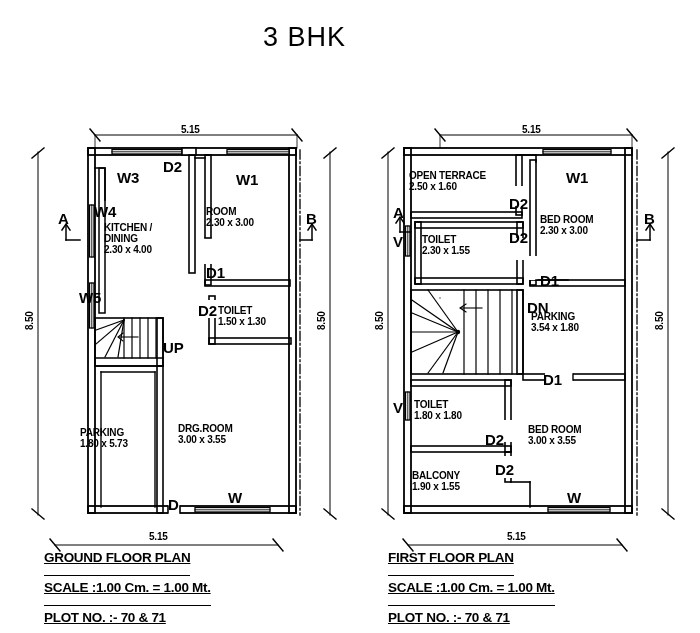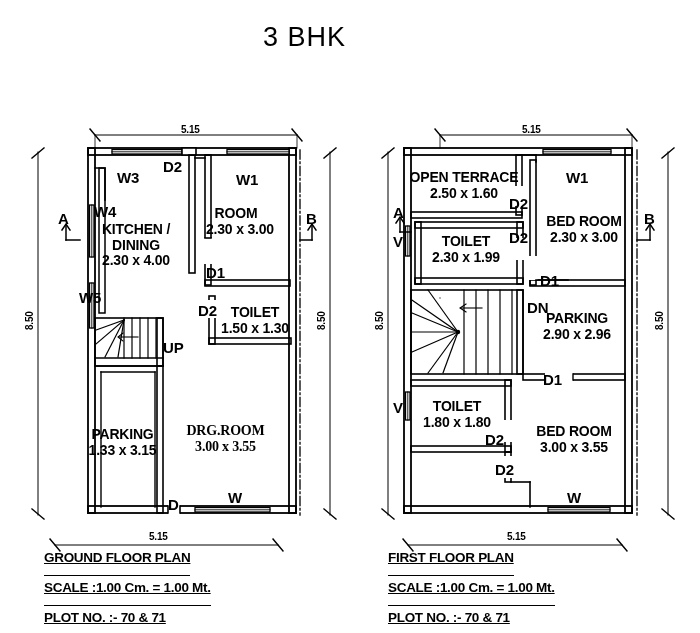--- a/index.html
+++ b/index.html
@@ -24,21 +24,21 @@
   svg{position:absolute;left:0;top:0;}
 
   
   .lbl{
     position:absolute;
     font-weight:bold;
     white-space:nowrap;
     line-height:1.12;
     letter-spacing:-0.2px;
   }
-  .room{font-size:14px;text-align:center;}
+  .room{font-size:10px;}
   .room .nm{display:block;}
   .room .dim{display:block;}
   .tag{font-size:15px;}
   .dimtxt{font-size:10px;font-weight:bold;}
   .vert{
     transform:rotate(-90deg);
     transform-origin:left top;
   }
   .caption{
     position:absolute;
@@ -289,42 +289,42 @@
   </svg>
 
   <div class="lbl dimtxt" style="left:181px;top:124px;">5.15</div>
   <div class="lbl dimtxt vert" style="left:24px;top:330px;">8.50</div>
   <div class="lbl dimtxt vert" style="left:316px;top:330px;">8.50</div>
   <div class="lbl dimtxt" style="left:149px;top:531px;">5.15</div>
 
   <div class="lbl tag" style="left:58px;top:211px;">A</div>
   <div class="lbl tag" style="left:306px;top:211px;">B</div>
 
-  <div class="lbl room" style="left:94px;top:222px;width:84px;">
+  <div class="lbl room" style="left:104px;top:222px;width:84px;">
     <span class="nm">KITCHEN /</span>
     <span class="nm">DINING</span>
     <span class="dim">2.30 x 4.00</span>
   </div>
 
   <div class="lbl room" style="left:206px;top:206px;width:60px;">
     <span class="nm">ROOM</span>
     <span class="dim">2.30 x 3.00</span>
   </div>
 
   <div class="lbl room" style="left:218px;top:305px;width:74px;">
     <span class="nm">TOILET</span>
     <span class="dim">1.50 x 1.30</span>
   </div>
 
   <div class="lbl room" style="left:80px;top:427px;width:85px;">
     <span class="nm">PARKING</span>
-    <span class="dim">1.33 x 3.15</span>
-  </div>
-
-  <div class="lbl room" style="left:178px;top:423px;width:95px;font-family:Liberation Serif, serif;">
+    <span class="dim">1.80 x 5.73</span>
+  </div>
+
+  <div class="lbl room" style="left:178px;top:423px;width:95px;">
     <span class="nm">DRG.ROOM</span>
     <span class="dim">3.00 x 3.55</span>
   </div>
 
   <div class="lbl tag" style="left:117px;top:170px;">W3</div>
   <div class="lbl tag" style="left:94px;top:204px;">W4</div>
   <div class="lbl tag" style="left:79px;top:290px;">W5</div>
   <div class="lbl tag" style="left:236px;top:172px;">W1</div>
   <div class="lbl tag" style="left:163px;top:159px;">D2</div>
   <div class="lbl tag" style="left:206px;top:265px;">D1</div>
@@ -355,38 +355,42 @@
     <span class="dim">2.50 x 1.60</span>
   </div>
 
   <div class="lbl room" style="left:540px;top:214px;width:88px;">
     <span class="nm">BED ROOM</span>
     <span class="dim">2.30 x 3.00</span>
   </div>
 
   <div class="lbl room" style="left:422px;top:234px;width:88px;">
     <span class="nm">TOILET</span>
-    <span class="dim">2.30 x 1.99</span>
+    <span class="dim">2.30 x 1.55</span>
   </div>
 
   <div class="lbl room" style="left:531px;top:311px;width:92px;">
     <span class="nm">PARKING</span>
-    <span class="dim">2.90 x 2.96</span>
+    <span class="dim">3.54 x 1.80</span>
   </div>
 
   <div class="lbl room" style="left:414px;top:399px;width:86px;">
     <span class="nm">TOILET</span>
     <span class="dim">1.80 x 1.80</span>
   </div>
 
   <div class="lbl room" style="left:528px;top:424px;width:92px;">
     <span class="nm">BED ROOM</span>
     <span class="dim">3.00 x 3.55</span>
   </div>
 
+  <div class="lbl room" style="left:412px;top:470px;width:88px;">
+    <span class="nm">BALCONY</span>
+    <span class="dim">1.90 x 1.55</span>
+  </div>
 
   <div class="lbl tag" style="left:566px;top:170px;">W1</div>
   <div class="lbl tag" style="left:509px;top:196px;">D2</div>
   <div class="lbl tag" style="left:509px;top:230px;">D2</div>
   <div class="lbl tag" style="left:540px;top:273px;">D1</div>
   <div class="lbl tag" style="left:543px;top:372px;">D1</div>
   <div class="lbl tag" style="left:485px;top:432px;">D2</div>
   <div class="lbl tag" style="left:495px;top:462px;">D2</div>
   <div class="lbl tag" style="left:567px;top:490px;">W</div>
 

